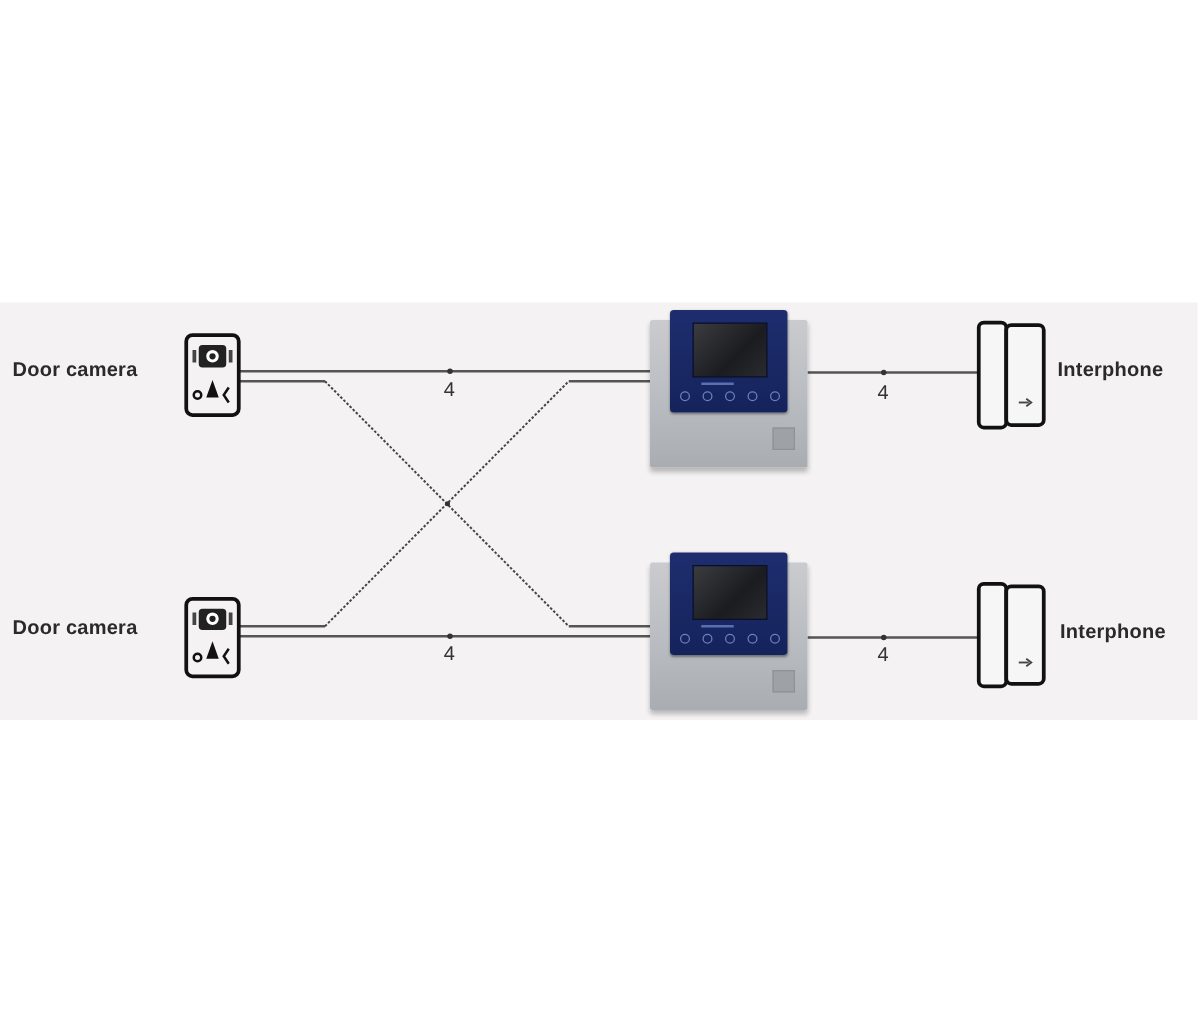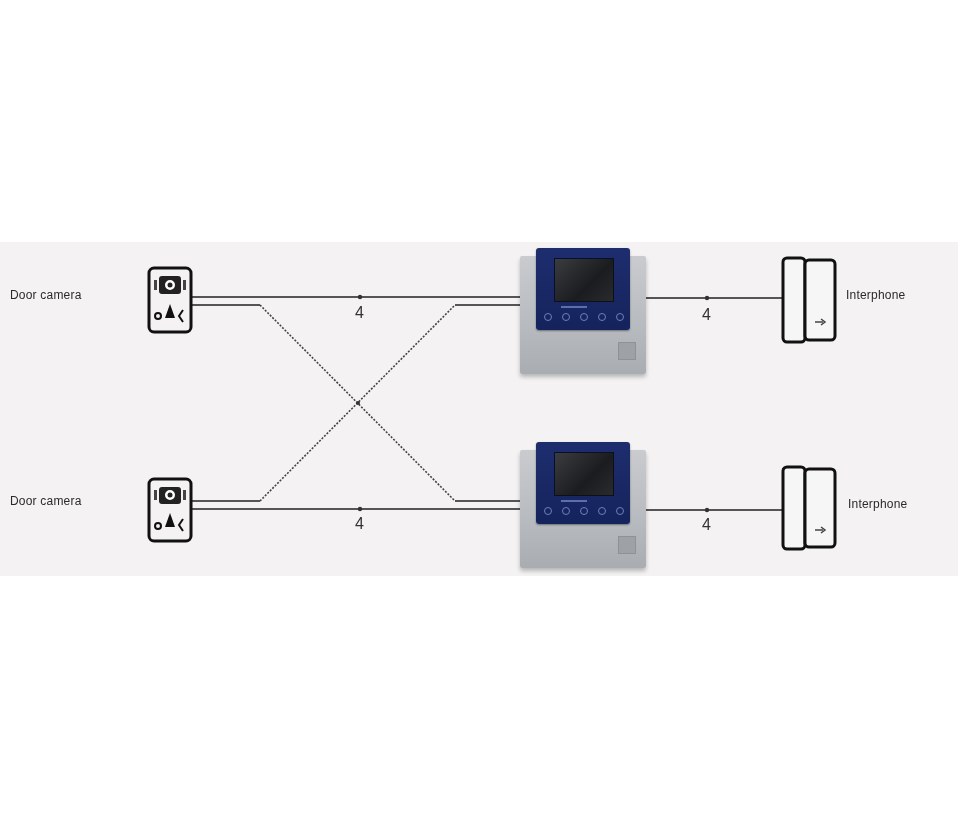--- a/index.html
+++ b/index.html
@@ -1,18 +1,18 @@
 <!DOCTYPE html>
 <html><head>
 <meta charset="utf-8">
 <style>
   html, body { margin:0; padding:0; background:#ffffff; }
   body { width:960px; height:820px; position:relative; overflow:hidden; font-family:"Liberation Sans", sans-serif; }
   #panel { position:absolute; left:0; top:242px; width:958px; height:334px; background:#f4f2f2; }
-  .label { position:absolute; font-weight:normal; font-size:12px; color:#2a2a2a; letter-spacing:0.2px; white-space:nowrap; }
+  .label { position:absolute; font-weight:bold; font-size:16px; color:#2a2a2a; letter-spacing:0.2px; white-space:nowrap; }
   .num { position:absolute; font-size:16px; color:#333; font-family:"Liberation Sans", sans-serif; }
   svg { position:absolute; left:0; top:0; }
   .monitor { position:absolute; width:126px; height:126px; }
   .mon-body { position:absolute; left:0; top:8px; width:126px; height:118px; background:linear-gradient(180deg,#c9cbcf 0%,#b7babe 60%,#a9acb0 100%); border-radius:2px; box-shadow:0 3px 4px rgba(0,0,0,0.25); }
   .mon-face { position:absolute; left:16px; top:0; width:94px; height:82px; background:linear-gradient(180deg,#1e2d6e 0%,#15235c 100%); border-radius:3px; box-shadow:0 1px 2px rgba(0,0,0,0.4); }
   .mon-screen { position:absolute; left:18px; top:10px; width:58px; height:42px; background:linear-gradient(135deg,#3a3c40 0%,#1b1c1f 60%,#2a2b2e 100%); border:1px solid #0c0f20; }
   .mon-brand { position:absolute; left:25px; top:58px; width:26px; height:2px; background:#5a6fb0; }
   .mon-btns { position:absolute; left:8px; top:65px; width:80px; height:10px; display:flex; justify-content:space-between; }
   .mon-btn { width:8px; height:8px; border-radius:50%; border:1px solid #6d7fc0; box-sizing:border-box; }
   .mon-speaker { position:absolute; right:10px; bottom:14px; width:16px; height:16px; background:#9ea1a6; border:1px solid #8e9196; }

